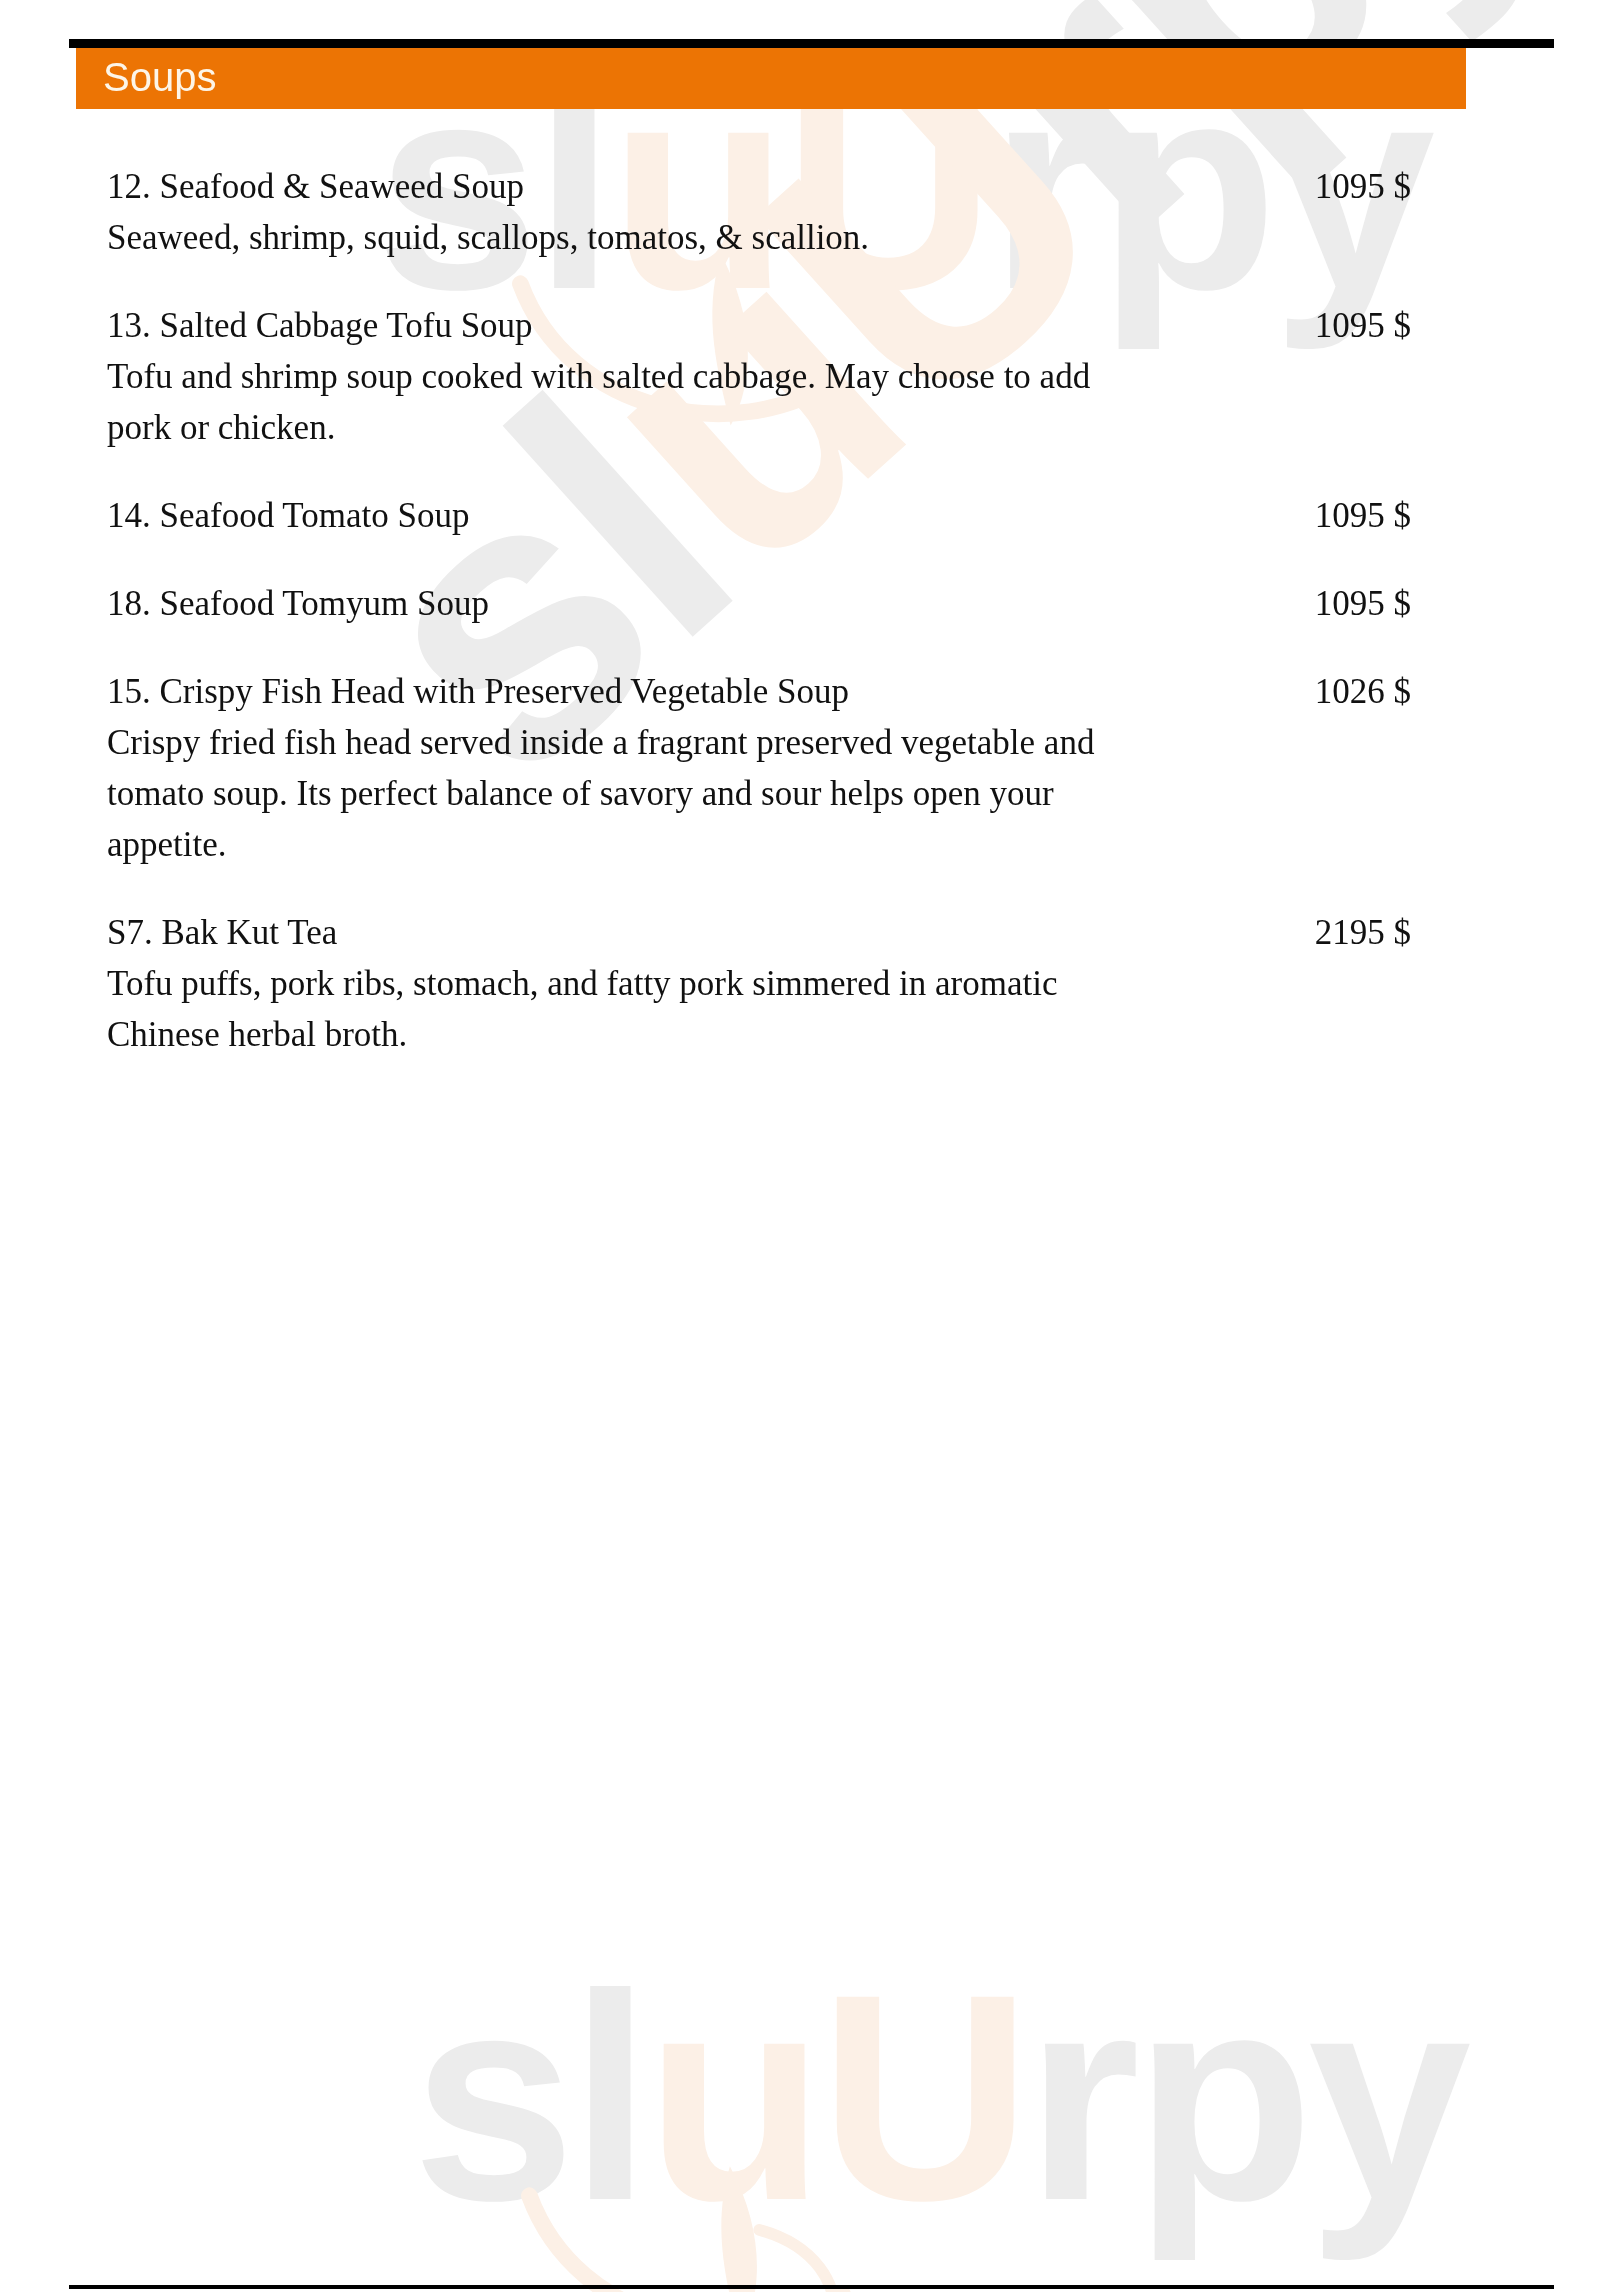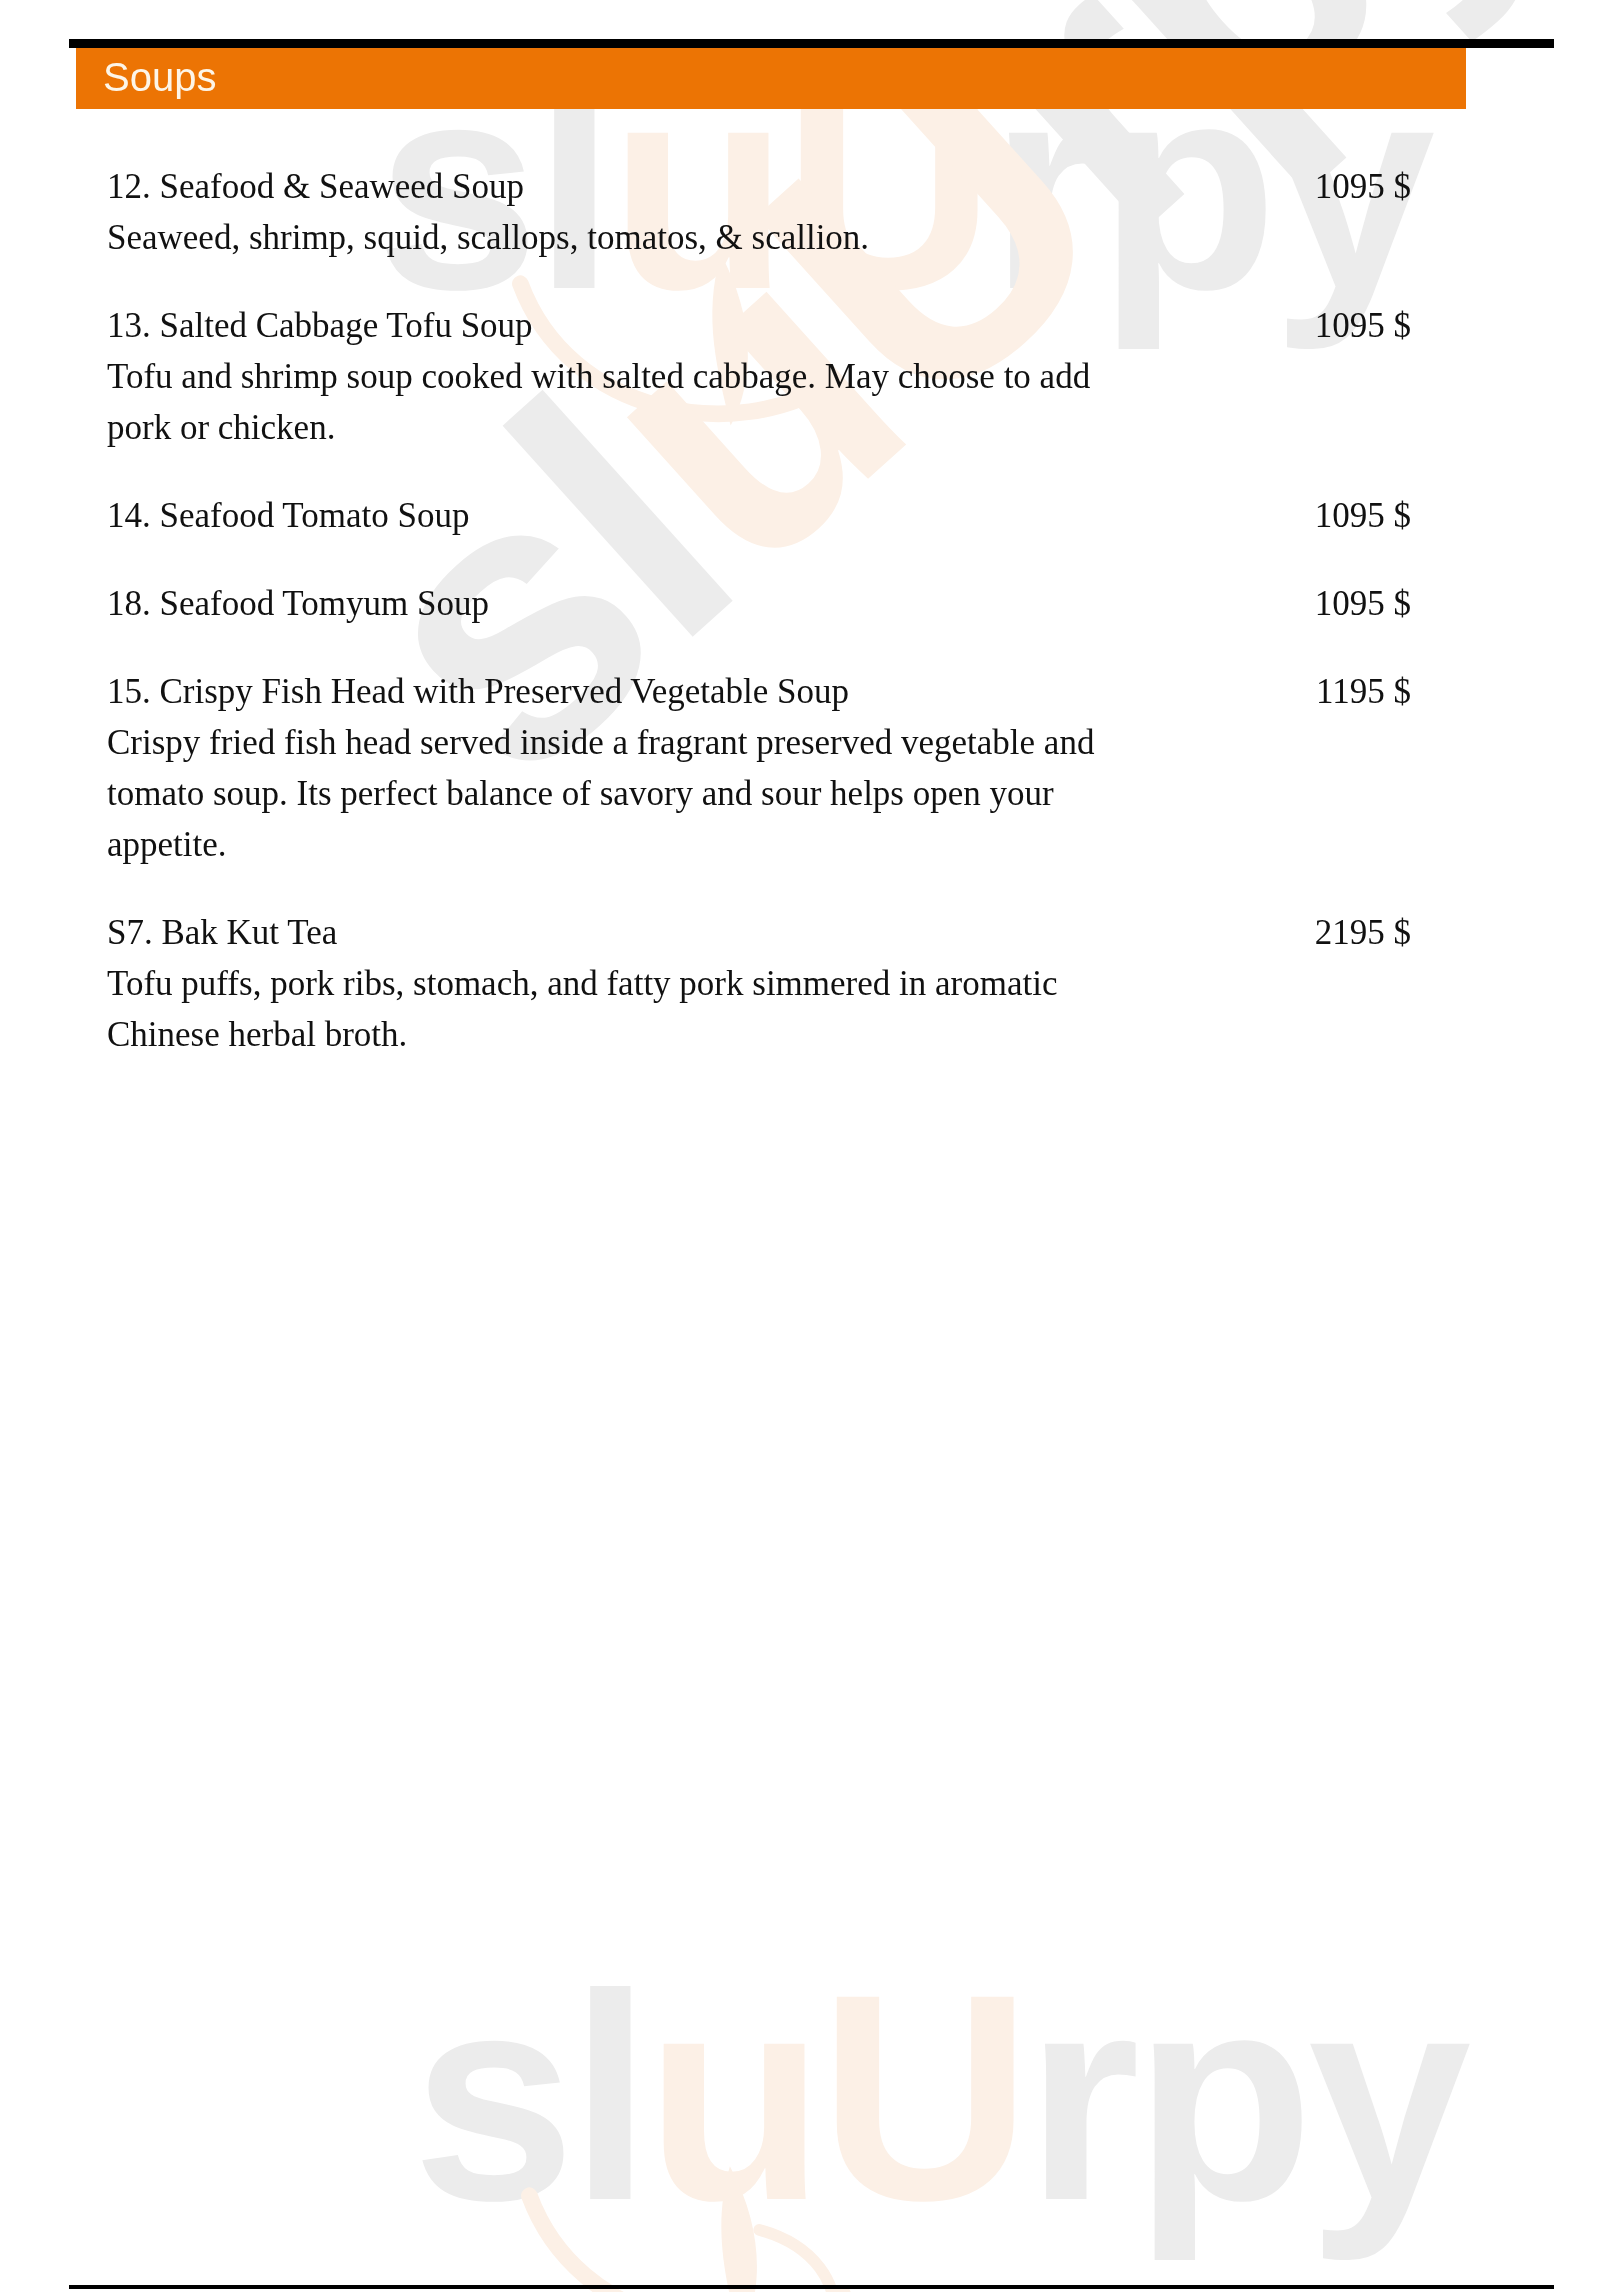--- a/index.html
+++ b/index.html
@@ -223,21 +223,21 @@
       <div class="item-head">
         <span class="item-name">18. Seafood Tomyum Soup</span>
         <span class="item-price">1095 $</span>
       </div>
 
     </div>
 
     <div class="menu-item">
       <div class="item-head">
         <span class="item-name">15. Crispy Fish Head with Preserved Vegetable Soup</span>
-        <span class="item-price">1195 $</span>
+        <span class="item-price">1026 $</span>
       </div>
       <div class="item-desc">Crispy fried fish head served inside a fragrant preserved vegetable and tomato soup. Its perfect balance of savory and sour helps open your appetite.</div>
     </div>
 
     <div class="menu-item">
       <div class="item-head">
         <span class="item-name">S7. Bak Kut Tea</span>
         <span class="item-price">2195 $</span>
       </div>
       <div class="item-desc">Tofu puffs, pork ribs, stomach, and fatty pork simmered in aromatic Chinese herbal broth.</div>

